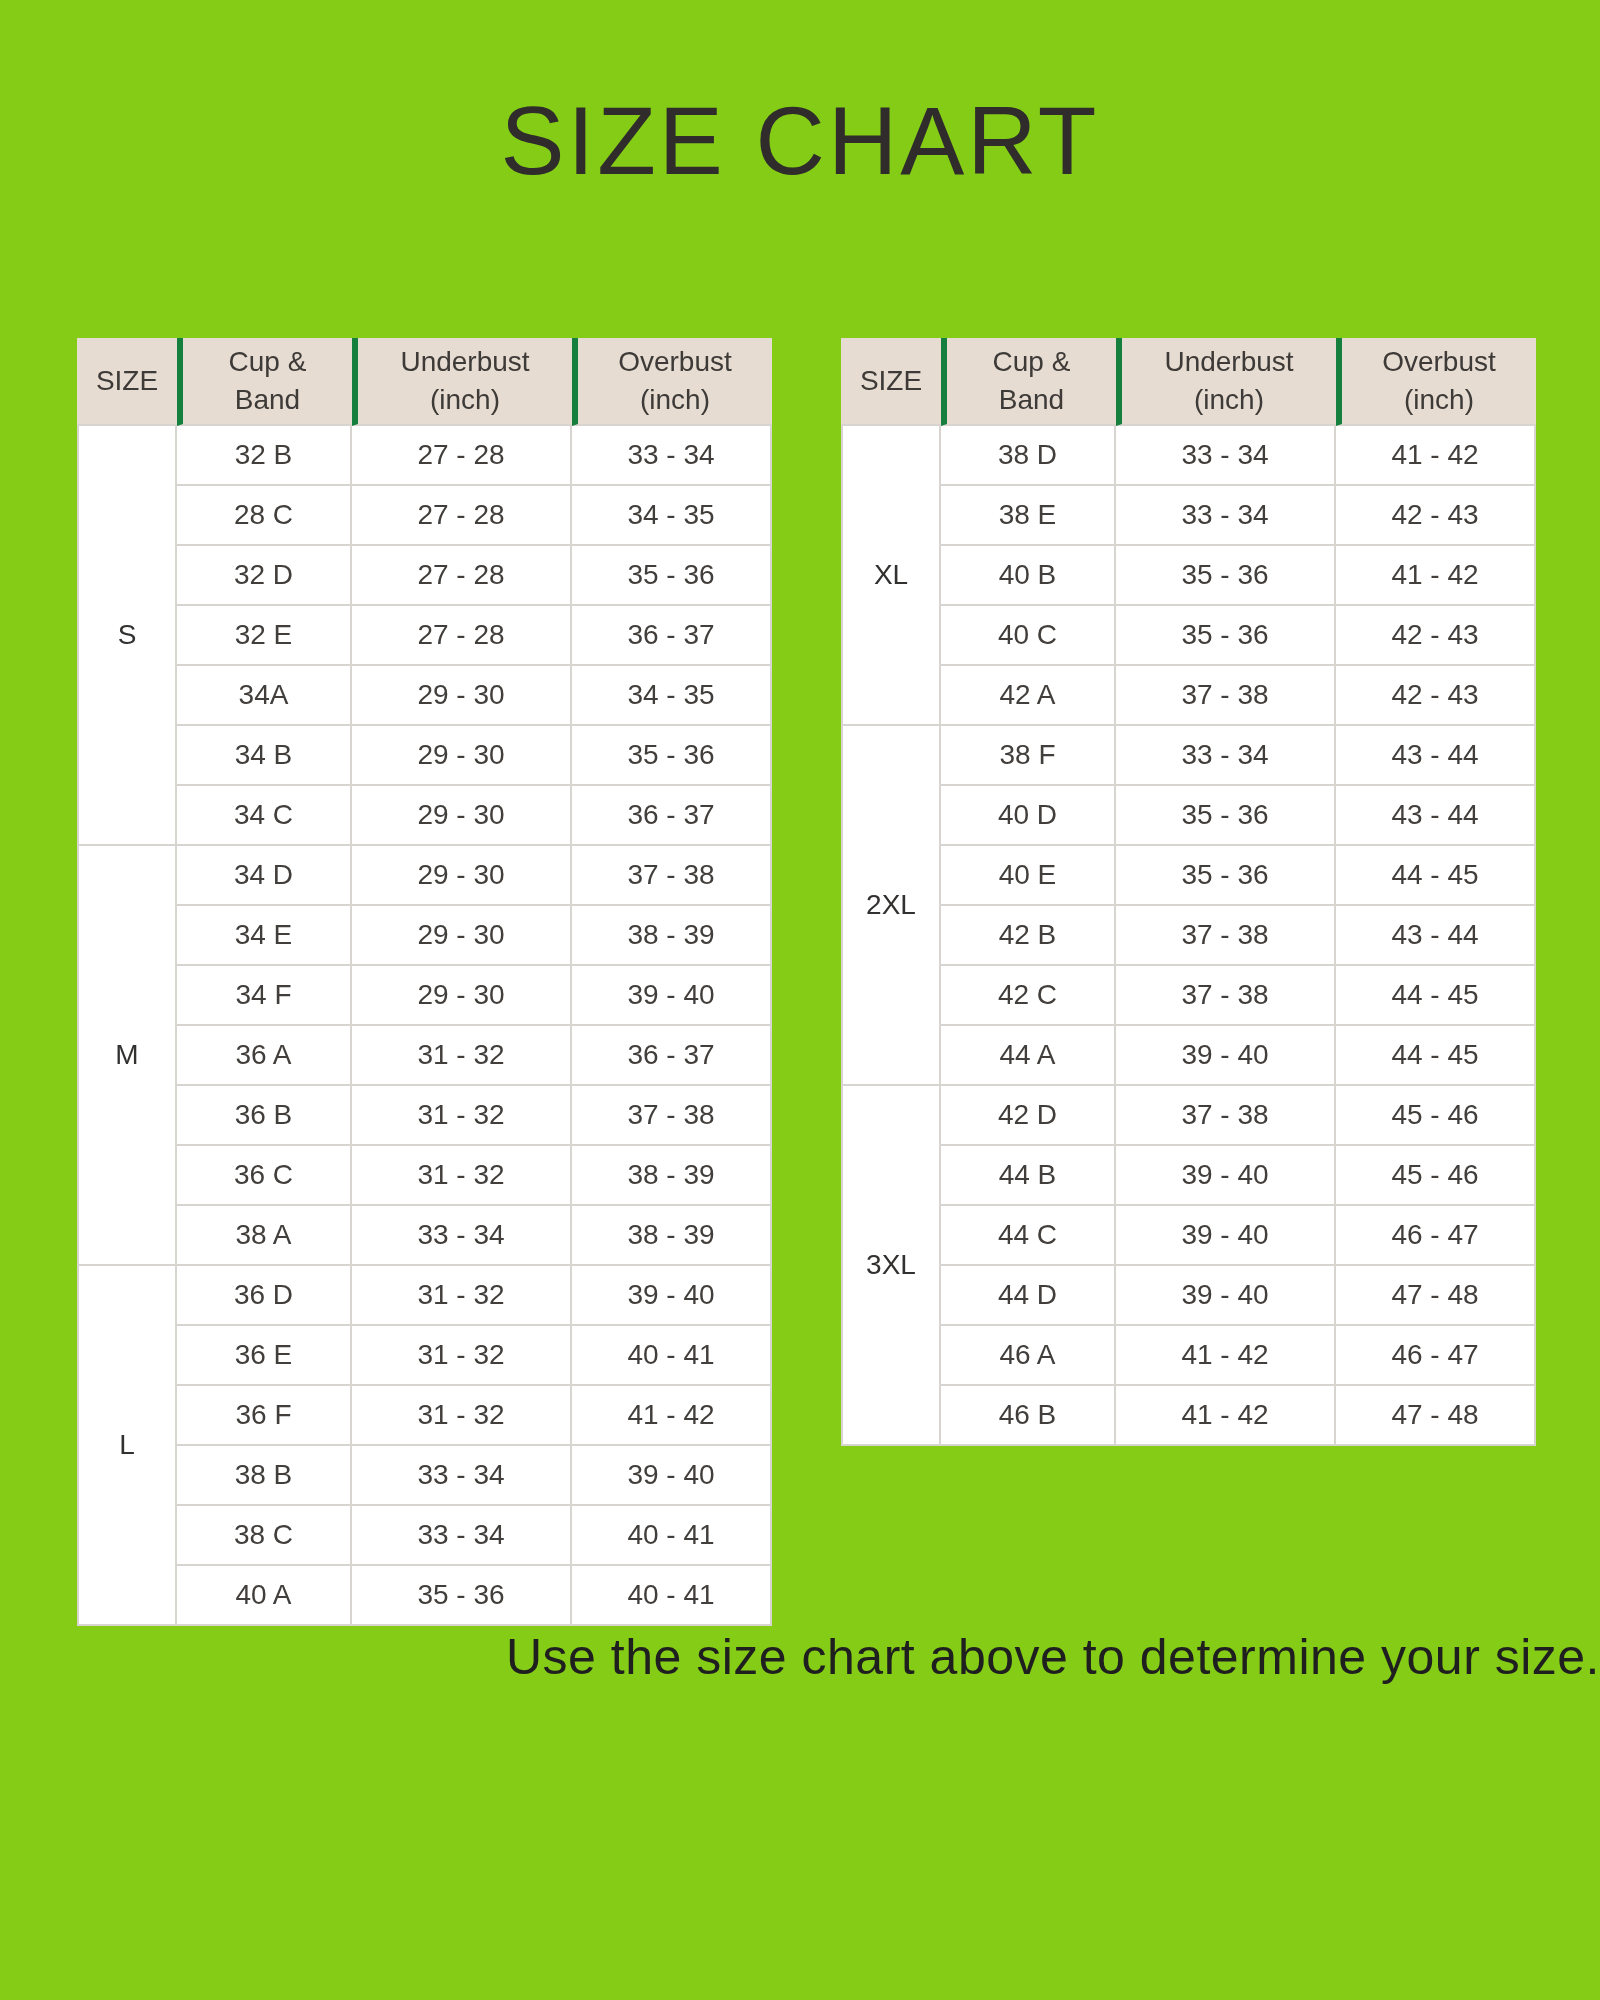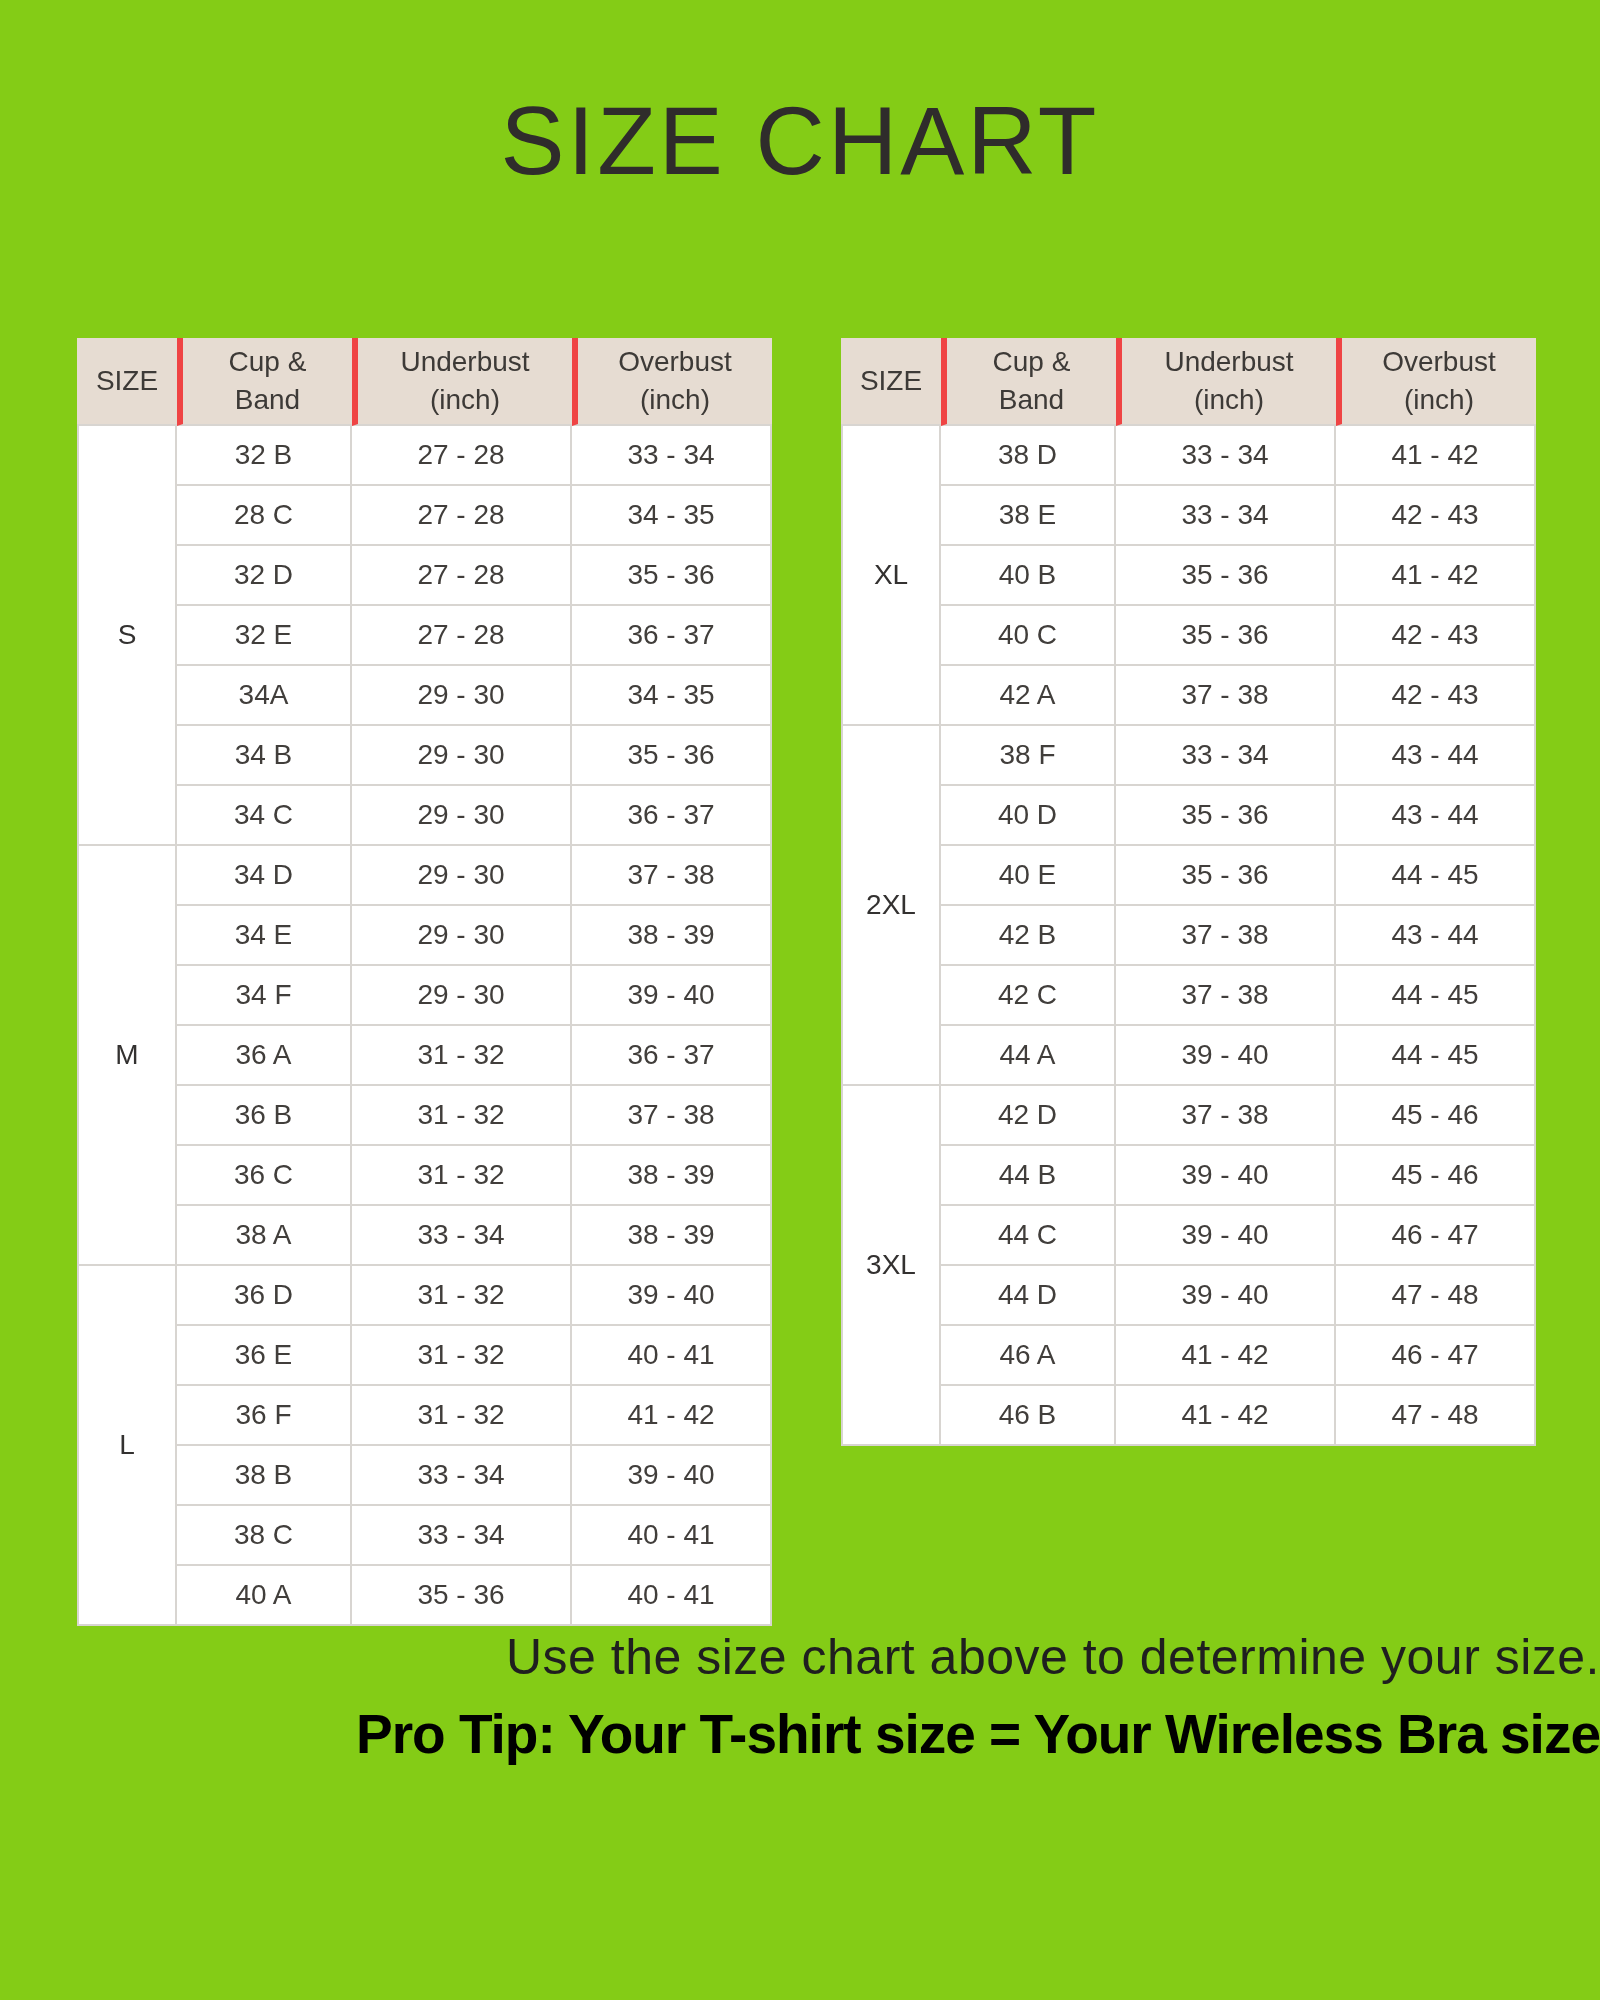--- a/index.html
+++ b/index.html
@@ -44,21 +44,21 @@
     font-size: 28px;
     font-weight: 400;
     text-align: center;
     vertical-align: middle;
     white-space: pre-line;
     line-height: 1.35;
     border-bottom: 2px solid #d8d5d1;
     padding: 0 4px;
     color: #3d3a37;
   }
-  table.size-table th + th { border-left: 6px solid #ef4444; }
+  table.size-table th + th { border-left: 6px solid #15803d; }
   table.size-table td {
     background: #ffffff;
     height: 58px;
     font-size: 28px;
     text-align: center;
     vertical-align: middle;
     border-right: 2px solid #d8d5d1;
     border-bottom: 2px solid #d8d5d1;
     padding: 0;
     color: #413e3b;
@@ -326,15 +326,14 @@
             <td class="data-cell">46 B</td>
             <td class="data-cell">41 - 42</td>
             <td class="data-cell">47 - 48</td>
           </tr>
         </tbody>
       </table>
   </div>
 
   <div class="footer">
     <div class="footer-line1">Use the size chart above to determine your size.</div>
-    <div class="footer-line2">Pro Tip: Your T-shirt size = Your Wireless Bra size</div>
   </div>
 </div>
 
 </body></html>

